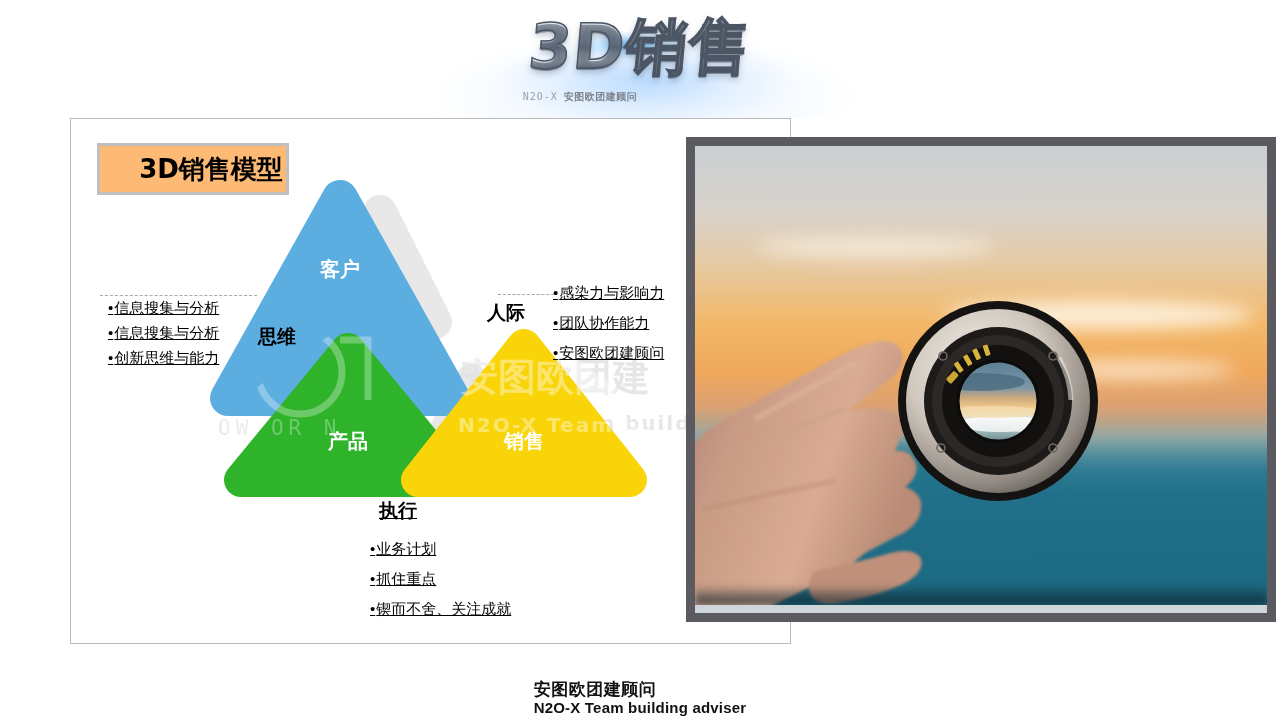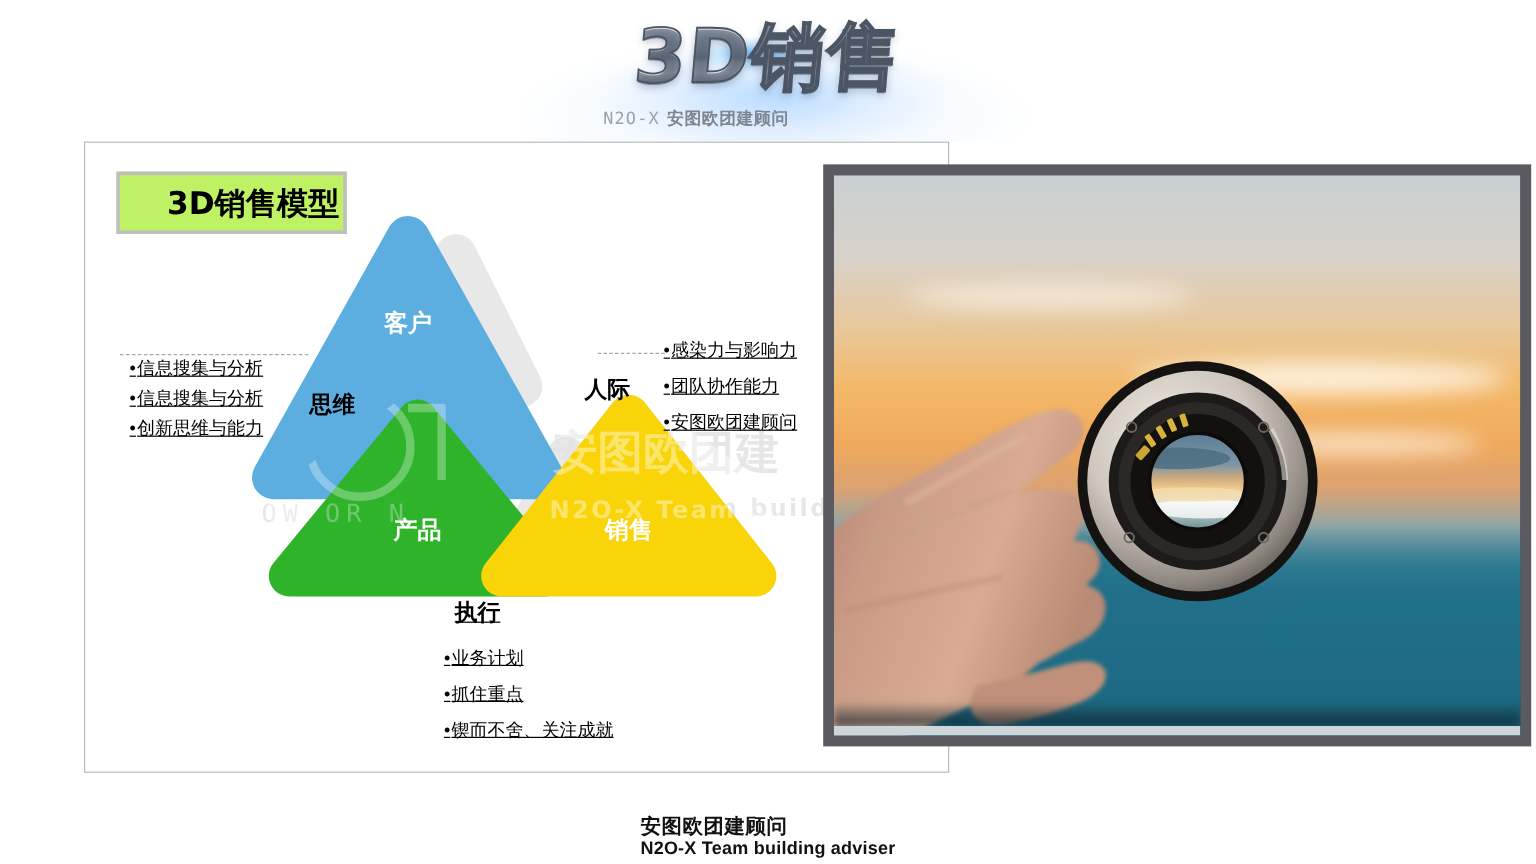--- a/index.html
+++ b/index.html
@@ -61,21 +61,21 @@
     color: transparent;
     -webkit-text-stroke: 1.5px #4b5563;
     text-shadow: 0 2px 0 rgba(70,80,95,0.55), 0 4px 7px rgba(40,60,90,0.35);
     transform: skewX(-5deg);
   }
   .header-sub {
     position: absolute;
     left: 0; top: 90px;
     width: 1160px;
     text-align: center;
-    font-size: 14px;
+    font-size: 10px;
     color: #8d949d;
     letter-spacing: 0.5px;
   }
   .header-sub .hs-logo {
     font-family: "DejaVu Sans Mono", "Liberation Mono", monospace;
     letter-spacing: 1px;
     color: #9aa1aa;
   }
   .header-sub .hs-cn {
     font-weight: bold;
@@ -93,21 +93,21 @@
     background: #ffffff;
   }
 
   
   .title-box {
     position: absolute;
     left: 97px; top: 143px;
     width: 192px; height: 52px;
     border: 3px solid #bfbfbf;
     box-sizing: border-box;
-    background: #bef264;
+    background: #fdba74;
     display: flex;
     align-items: center;
     justify-content: center;
     padding-left: 36px;
   }
   .title-box-text {
     font-family: "DejaVu Sans", "Liberation Sans", sans-serif;
     font-size: 26px;
     font-weight: bold;
     letter-spacing: 0px;
@@ -140,21 +140,21 @@
   
   .axis-label {
     position: absolute;
     font-family: "DejaVu Sans", "Liberation Sans", sans-serif;
     font-size: 19px;
     font-weight: bold;
     color: #000;
     white-space: nowrap;
   }
   .axis-thinking { left: 258px; top: 324px; }
-  .axis-interpersonal { left: 487px; top: 312px; }
+  .axis-interpersonal { left: 487px; top: 300px; }
   .axis-execution { left: 379px; top: 498px; text-decoration: underline; }
 
   
   .bullets {
     position: absolute;
     font-size: 15px;
     color: #000;
     line-height: 1.0;
     white-space: nowrap;
   }

